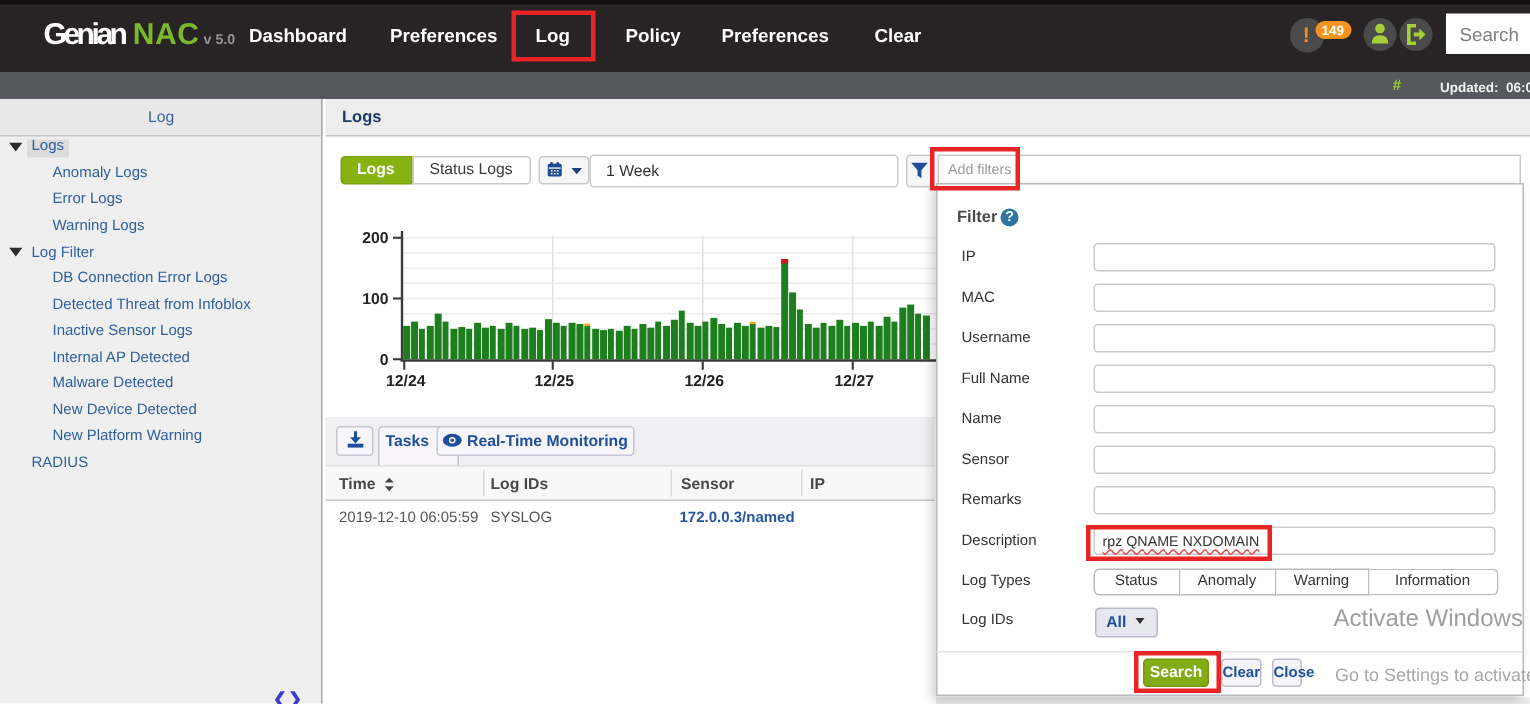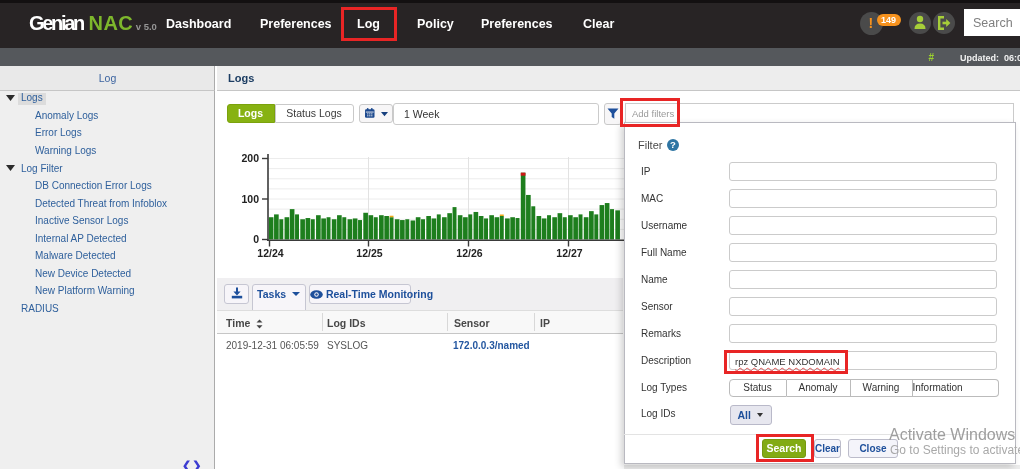--- a/index.html
+++ b/index.html
@@ -193,41 +193,41 @@
     <line x1="330.5" y1="94.5" x2="330.5" y2="100.5" stroke="#3a3a3a" stroke-width="1.4"></line>
     <text x="331.5" y="111.0" text-anchor="middle" font-size="10.5" font-weight="bold" fill="#222" font-family="Liberation Sans">12/27</text>
   </svg>
 <div class="a" style="left:217px;top:277.5px;width:406px;height:32.5px;background:#f0eff1"></div>
 <div class="btnb" style="left:224px;top:284px;width:25px;height:20px"></div>
 <svg class="a" style="left:231px;top:287px" width="12" height="13">
     <path d="M5,0.5 H7 V4.5 H9.6 L6,8.6 L2.4,4.5 H5 Z" fill="#1d4f9b"></path>
     <rect x="0.8" y="8.8" width="10.4" height="2.6" fill="#1d4f9b"></rect>
   </svg>
 <div class="btnb" style="left:251.5px;top:284px;width:54px;height:32px;line-height:18px">Tasks&nbsp;&nbsp;<span style="display:inline-block;width:0;height:0;border-left:4px solid transparent;border-right:4px solid transparent;border-top:4.5px solid #1d4f9b;vertical-align:2px"></span></div>
-<div class="btnb" style="left:309px;top:284px;width:102px;height:20px;line-height:18px"><svg width="13" height="11" style="vertical-align:-2px">
+<div class="btnb" style="left:291px;top:284px;width:132px;height:20px;line-height:18px"><svg width="13" height="11" style="vertical-align:-2px">
       <ellipse cx="6.5" cy="5.5" rx="6.3" ry="4.3" fill="#1d4f9b"></ellipse>
       <circle cx="6.5" cy="5.5" r="2.2" fill="#f7f5f9"></circle>
       <circle cx="6.5" cy="5.5" r="1.2" fill="#1d4f9b"></circle>
     </svg> Real-Time Monitoring</div>
 <div class="a" style="left:217px;top:310px;width:406px;height:24px;background:#f8f8f8;border-top:1px solid #ddd;border-bottom:1px solid #c6c6c6"></div>
 <div class="a" style="left:226px;top:316.5px;font-size:10.5px;font-weight:bold;color:#484848">Time&nbsp; <svg width="7" height="10" style="vertical-align:-2px">
       <path d="M0.5,3.6 L3.5,0.5 L6.5,3.6 Z" fill="#444"></path>
       <path d="M0.5,6.2 L3.5,9.5 L6.5,6.2 Z" fill="#444"></path>
     </svg></div>
 <div class="a" style="left:327px;top:316.5px;font-size:10.5px;font-weight:bold;color:#484848">Log IDs</div>
 <div class="a" style="left:454px;top:316.5px;font-size:10.5px;font-weight:bold;color:#484848">Sensor</div>
 <div class="a" style="left:540px;top:316.5px;font-size:10.5px;font-weight:bold;color:#484848">IP</div>
 <div class="a" style="left:321.5px;top:313px;width:1px;height:18px;background:#d8d8d8"></div>
 <div class="a" style="left:447px;top:313px;width:1px;height:18px;background:#d8d8d8"></div>
 <div class="a" style="left:534px;top:313px;width:1px;height:18px;background:#d8d8d8"></div>
-<div class="a" style="left:226px;top:340px;font-size:10px;color:#555">2019-12-31 06:05:59</div>
+<div class="a" style="left:226px;top:340px;font-size:10px;color:#555">2019-12-10 06:05:59</div>
 <div class="a" style="left:327px;top:340px;font-size:10px;color:#555">SYSLOG</div>
 <div class="a" style="left:453px;top:340px;font-size:10px;font-weight:bold;color:#2457a0">172.0.0.3/named</div>
 <div class="a" style="left:623.5px;top:122px;width:392.5px;height:342px;background:#fff;border:1px solid #b9b9c0;box-shadow:-3px 3px 7px rgba(0,0,0,0.18);z-index:40"></div>
-<div class="a" style="left:638px;top:139px;font-size:11px;font-weight:normal;color:#4a4a4a;z-index:41">Filter</div>
+<div class="a" style="left:638px;top:139px;font-size:11px;font-weight:bold;color:#4a4a4a;z-index:41">Filter</div>
 <div class="a" style="left:667px;top:138.5px;width:12px;height:12px;border-radius:50%;background:#2e75a3;color:#fff;font-size:9.5px;font-weight:bold;text-align:center;line-height:12px;z-index:41">?</div>
 <div class="lbl" style="left:641px;top:165.5px;z-index:41">IP</div>
 <div class="inp" style="left:729px;top:162.0px;width:268px;height:19px;z-index:41"></div>
 <div class="lbl" style="left:641px;top:192.5px;z-index:41">MAC</div>
 <div class="inp" style="left:729px;top:189.0px;width:268px;height:19px;z-index:41"></div>
 <div class="lbl" style="left:641px;top:219.5px;z-index:41">Username</div>
 <div class="inp" style="left:729px;top:216.0px;width:268px;height:19px;z-index:41"></div>
 <div class="lbl" style="left:641px;top:246.5px;z-index:41">Full Name</div>
 <div class="inp" style="left:729px;top:243.0px;width:268px;height:19px;z-index:41"></div>
 <div class="lbl" style="left:641px;top:273.5px;z-index:41">Name</div>
@@ -238,23 +238,23 @@
 <div class="inp" style="left:729px;top:324.0px;width:268px;height:19px;z-index:41"></div>
 <div class="lbl" style="left:641px;top:354.5px;z-index:41">Description</div>
 <div class="inp" style="left:729px;top:351.0px;width:268px;height:19px;z-index:41"></div>
 <div class="a" style="left:735px;top:355.5px;font-size:9.5px;color:#333;z-index:42;text-decoration:underline wavy #e05252 1px;text-underline-offset:2px">rpz QNAME NXDOMAIN</div>
 <div class="redbox" style="left:723.5px;top:350px;width:124px;height:23.5px"></div>
 <div class="lbl" style="left:641px;top:382px;z-index:41">Log Types</div>
 <div class="a" style="left:728.5px;top:379px;z-index:41;display:flex">
  <div style="width:58px;height:17.5px;background:#fff;border:1px solid #bbb;border-radius:4px 0 0 4px;font-size:10px;color:#333;text-align:center;line-height:15.5px">Status</div>
  <div style="width:64px;height:17.5px;background:#fff;border:1px solid #bbb;border-left:none;font-size:10px;color:#333;text-align:center;line-height:15.5px">Anomaly</div>
  <div style="width:62px;height:17.5px;background:#fff;border:1px solid #bbb;border-left:none;font-size:10px;color:#333;text-align:center;line-height:15.5px">Warning</div>
- <div style="width:86px;height:17.5px;background:#fff;border:1px solid #bbb;border-left:none;border-radius:0 4px 4px 0;font-size:10px;color:#333;line-height:15.5px">Information</div>
+ <div style="width:86px;height:17.5px;background:#fff;border:1px solid #bbb;border-left:none;border-radius:0 4px 4px 0;font-size:10px;color:#333;text-align:center;line-height:15.5px">Information</div>
 </div>
 <div class="lbl" style="left:641px;top:408px;z-index:41">Log IDs</div>
 <div class="a" style="left:729.5px;top:404.5px;width:42px;height:20px;background:#e7e7ef;border:1px solid #b9b9c9;border-radius:3px;z-index:41;font-size:10.5px;font-weight:bold;color:#1d4f9b;line-height:18px;padding-left:7px">All&nbsp;&nbsp;<span style="display:inline-block;width:0;height:0;border-left:3.5px solid transparent;border-right:3.5px solid transparent;border-top:4px solid #333;vertical-align:2px"></span></div>
 <div class="a" style="left:624px;top:433.5px;width:391px;height:1px;background:#e3e3e3;z-index:41"></div>
 <div class="a" style="left:762px;top:438.5px;width:44px;height:19px;background:#82ab14;border:1px solid #76990f;border-radius:3px;color:#fff;font-weight:bold;font-size:10.5px;text-align:center;line-height:17px;z-index:41">Search</div>
 <div class="redbox" style="left:755.5px;top:434px;width:58px;height:27.5px"></div>
 <div class="a" style="left:814px;top:438.5px;width:27px;height:19px;background:#f4f4fa;border:1px solid #bcbcca;border-radius:3px;color:#1d4f9b;font-weight:bold;font-size:10px;text-align:center;line-height:17px;z-index:41">Clear</div>
-<div class="a" style="left:848px;top:438.5px;width:50px;height:19px;background:#f4f4fa;border:1px solid #bcbcca;border-radius:3px;color:#1d4f9b;font-weight:bold;font-size:10px;text-align:center;line-height:17px;z-index:41">Close</div>
+<div class="a" style="left:848px;top:438.5px;width:20px;height:19px;background:#f4f4fa;border:1px solid #bcbcca;border-radius:3px;color:#1d4f9b;font-weight:bold;font-size:10px;text-align:center;line-height:17px;z-index:41">Close</div>
 <div class="a" style="left:623.5px;top:464.5px;width:396.5px;height:5px;background:#ececec;z-index:39"></div>
-<div class="a" style="left:889px;top:426px;font-size:16px;color:#9e9e9e;z-index:50;white-space:nowrap">Activate Windows</div>
+<div class="a" style="left:889px;top:404px;font-size:16px;color:#9e9e9e;z-index:50;white-space:nowrap">Activate Windows</div>
 <div class="a" style="left:890px;top:443px;font-size:12px;color:#a8a8a8;z-index:50;white-space:nowrap">Go to Settings to activate</div>
 </body></html>

